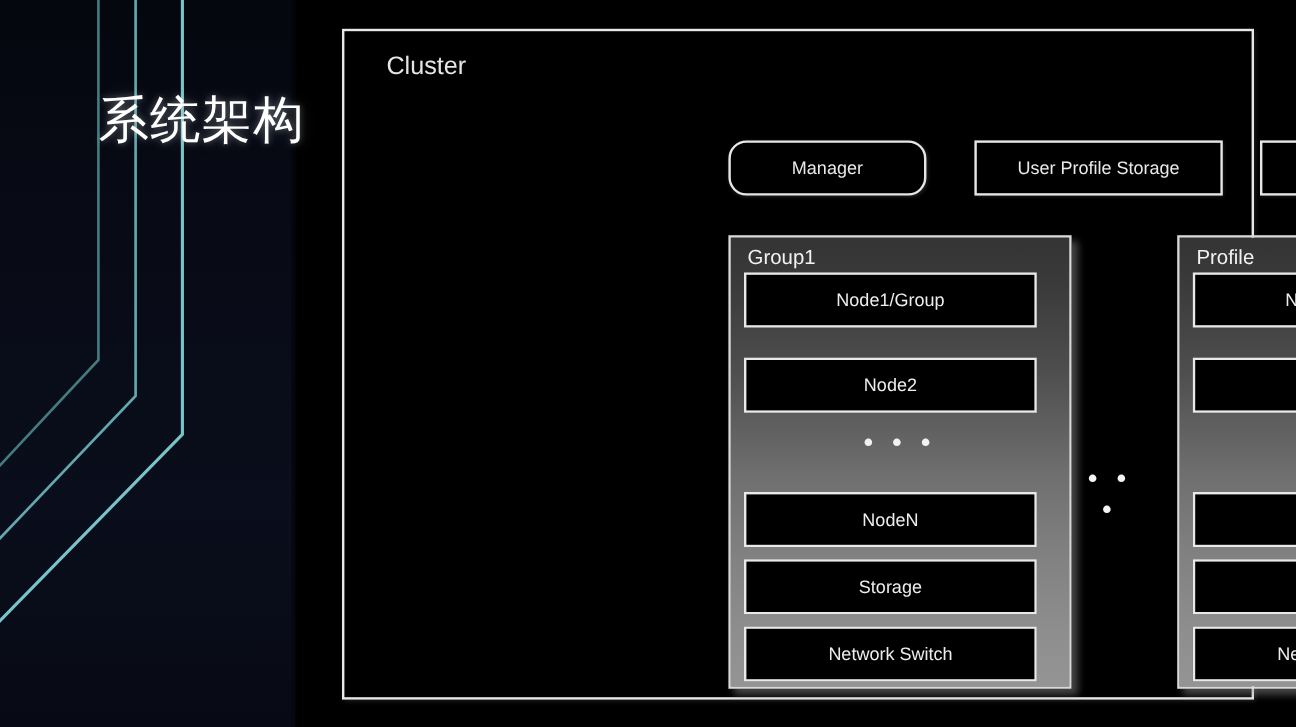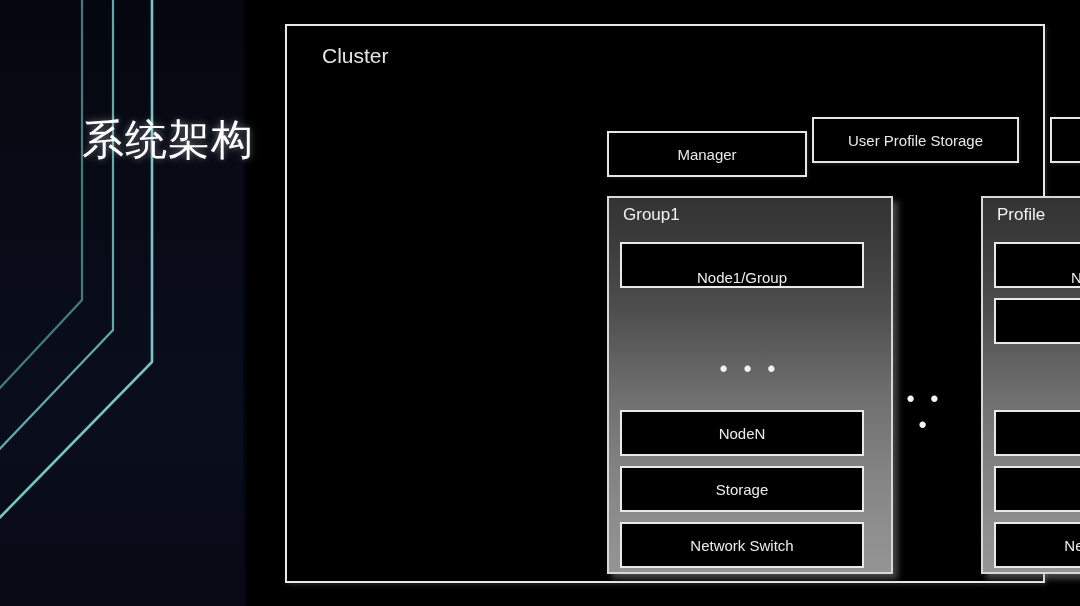--- a/index.html
+++ b/index.html
@@ -40,21 +40,20 @@
     position: absolute;
     left: 82px;
     top: 74px;
     font-size: 42px;
     line-height: 52px;
     letter-spacing: 1px;
     color: #ffffff;
     font-weight: 400;
     text-shadow: 0 0 6px rgba(255,255,255,0.35), 0 0 14px rgba(190,215,230,0.18);
     white-space: nowrap;
-    margin-top: 40px;
   }
 
   
   #cluster-box {
     position: absolute;
     left: 285px;
     top: 24px;
     width: 760px;
     height: 559px;
     border: 2px solid #e8e8e8;
@@ -79,21 +78,21 @@
     height: 46px;
     border: 2px solid #e6e6e6;
     background: #000000;
     color: #e9e9e9;
     font-size: 15px;
     display: flex;
     align-items: center;
     justify-content: center;
     box-shadow: 1px 1px 3px rgba(110,110,110,0.30);
   }
-  #svc-manager      { left: 320px; top: 105px; width: 200px; }
+  #svc-manager      { left: 320px; top: 91px; width: 165px; border-radius: 15px; }
   #svc-userprofile  { left: 525px; top: 91px; width: 207px; }
   #svc-logstorage   { left: 763px; top: 91px; width: 190px; }
 
   
   .group-box {
     position: absolute;
     box-sizing: border-box;
     top: 170px;
     width: 286px;
     height: 378px;
@@ -123,21 +122,21 @@
     box-sizing: border-box;
     height: 46px;
     border: 2px solid #e9e9e9;
     background: #000000;
     color: #ededed;
     font-size: 15px;
     display: flex;
     align-items: center;
     justify-content: center;
   }
-  .node-1   { top: 44px; align-items: flex-end; }
+  .node-1   { top: 29px; }
   .node-2   { top: 100px; }
   .node-n   { top: 212px; }
   .node-st  { top: 268px; }
   .node-sw  { top: 324px; }
 
   .group-ellipsis {
     position: absolute;
     left: 0;
     top: 162px;
     width: 100%;
@@ -190,20 +189,23 @@
     </div>
     <div class="svc-box" id="svc-logstorage">
       
     </div>
 
     <div class="group-box" id="group-1">
       <div class="group-label">Group1</div>
       <div class="node-box node-1">
         <span>Node1/Group</span>
       </div>
+      <div class="node-box node-2">
+        <span>Node2</span>
+      </div>
       <div class="group-ellipsis">• • •</div>
       <div class="node-box node-st">
         <span>Storage</span>
       </div>
       <div class="node-box node-n">
         <span>NodeN</span>
       </div>
       <div class="node-box node-sw">
         <span>Network Switch</span>
       </div>

